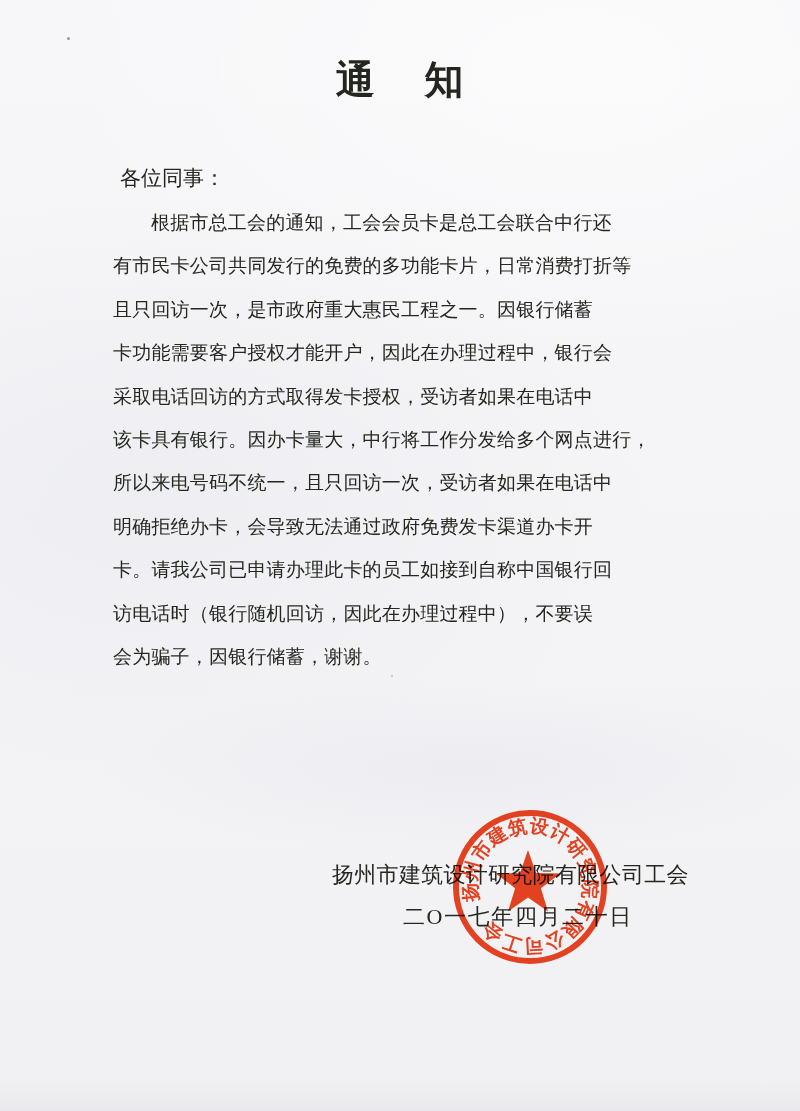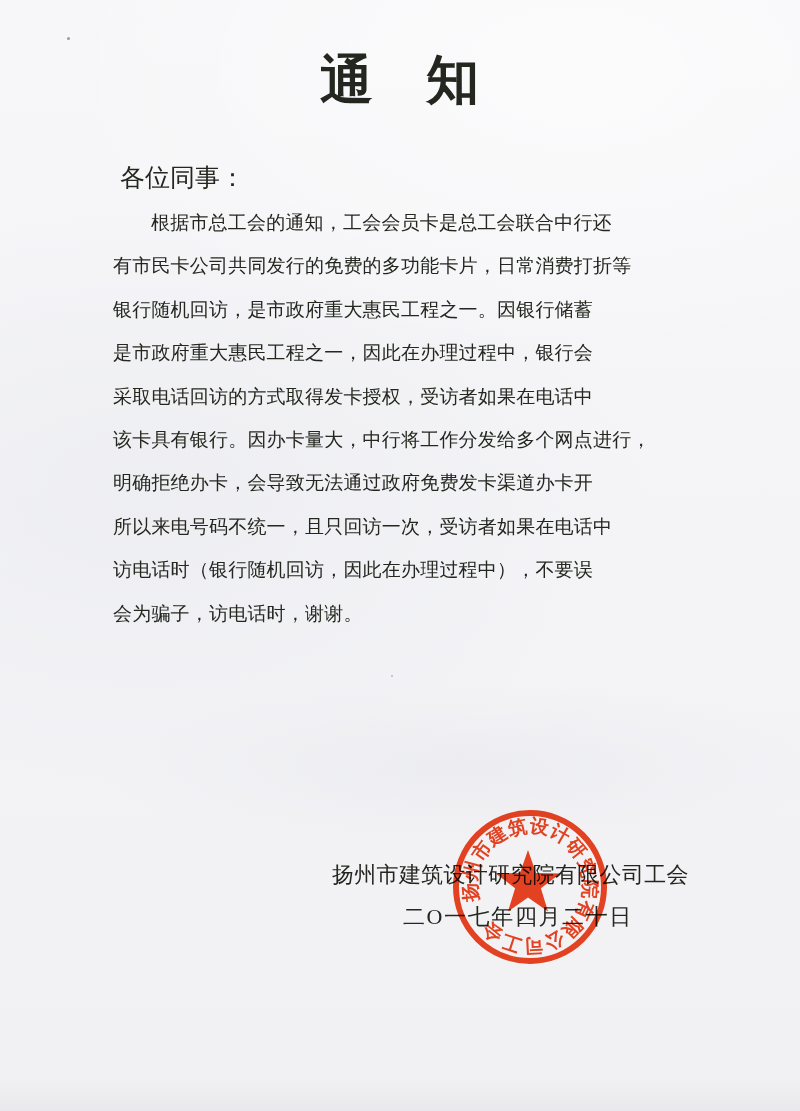--- a/index.html
+++ b/index.html
@@ -16,31 +16,31 @@
       radial-gradient(520px 120px at 58% 69%, rgba(214,215,223,0.22), rgba(214,215,223,0) 70%),
       radial-gradient(700px 420px at 18% 44%, rgba(222,223,230,0.30), rgba(222,223,230,0) 72%),
       linear-gradient(180deg, #f7f7f9 0%, #f4f4f7 55%, #f1f1f4 97%, #e9e9ed 100%);
     color: #262a22;
   }
   .title {
     position: absolute;
     left: 0; top: 59px; width: 100%;
     margin: 0;
     text-align: center;
-    font-size: 53px;
+    font-size: 39px;
     font-weight: 700;
     line-height: 42px;
     word-spacing: 38px;
     letter-spacing: 1px;
     color: #24271f;
   }
   .greeting {
     position: absolute;
     left: 120px; top: 163px;
-    font-size: 25px;
+    font-size: 21px;
     line-height: 30px;
     color: #24271f;
   }
   .body-block {
     position: absolute;
     left: 113px; top: 201px;
     width: 640px;
     font-size: 19px;
     letter-spacing: 0.2px;
     color: #24271f;
@@ -91,28 +91,29 @@
 
 <div class="page">
 
   <h1 class="title">通 知</h1>
 
   <div class="greeting">各位同事：</div>
 
   <div class="body-block">
     <div class="line indent">根据市总工会的通知，工会会员卡是总工会联合中行还</div>
     <div class="line">有市民卡公司共同发行的免费的多功能卡片，日常消费打折等</div>
-    <div class="line">银行随机回访，是市政府重大惠民工程之一。因银行储蓄</div>
-    <div class="line">是市政府重大惠民工程之一，因此在办理过程中，银行会</div>
+    <div class="line">且只回访一次，是市政府重大惠民工程之一。因银行储蓄</div>
+    <div class="line">卡功能需要客户授权才能开户，因此在办理过程中，银行会</div>
     <div class="line">采取电话回访的方式取得发卡授权，受访者如果在电话中</div>
     <div class="line">该卡具有银行。因办卡量大，中行将工作分发给多个网点进行，</div>
+    <div class="line">所以来电号码不统一，且只回访一次，受访者如果在电话中</div>
     <div class="line">明确拒绝办卡，会导致无法通过政府免费发卡渠道办卡开</div>
-    <div class="line">所以来电号码不统一，且只回访一次，受访者如果在电话中</div>
+    <div class="line">卡。请我公司已申请办理此卡的员工如接到自称中国银行回</div>
     <div class="line">访电话时（银行随机回访，因此在办理过程中），不要误</div>
-    <div class="line">会为骗子，访电话时，谢谢。</div>
+    <div class="line">会为骗子，因银行储蓄，谢谢。</div>
   </div>
 
   <div class="signature">扬州市建筑设计研究院有限公司工会</div>
 
   <div class="date">二O一七年四月二十日</div>
 
   <svg class="seal" viewBox="0 0 800 1111" xmlns="http://www.w3.org/2000/svg" aria-hidden="true">
     <circle id="seal-ring" cx="530" cy="887" r="74" fill="none" stroke-width="6" stroke="#ee3711"></circle>
     <polygon id="seal-star" points="528.0,850.0 536.0,873.0 560.3,873.5 540.9,888.2 548.0,911.5 528.0,897.6 508.0,911.5 515.1,888.2 495.7,873.5 520.0,873.0" fill="#ee3711"></polygon>
     <g id="seal-arc" fill="#ee3711">

